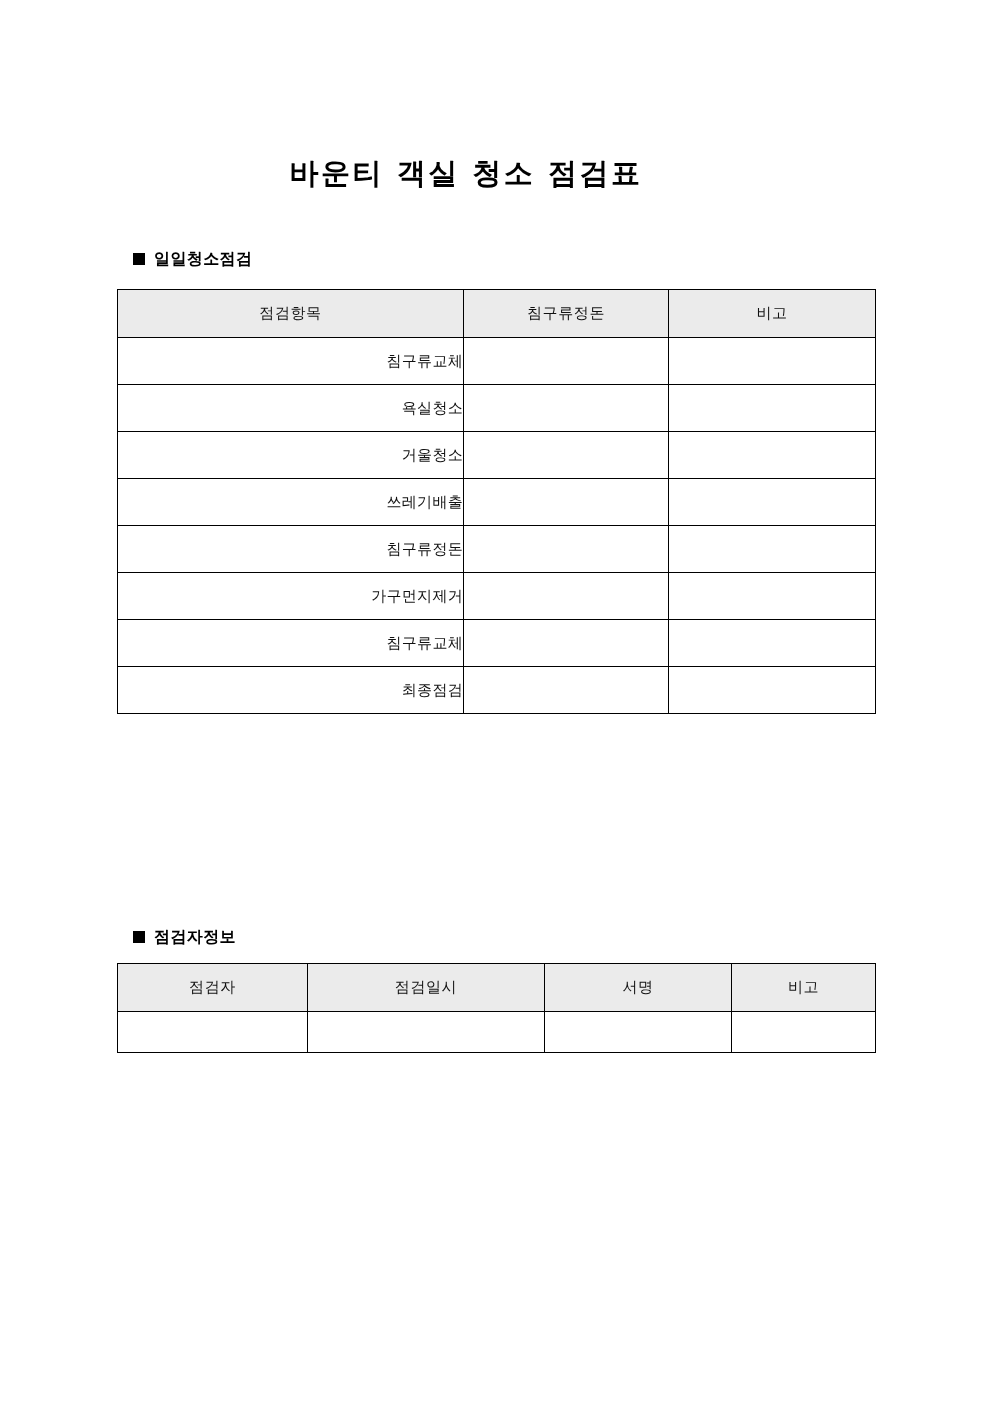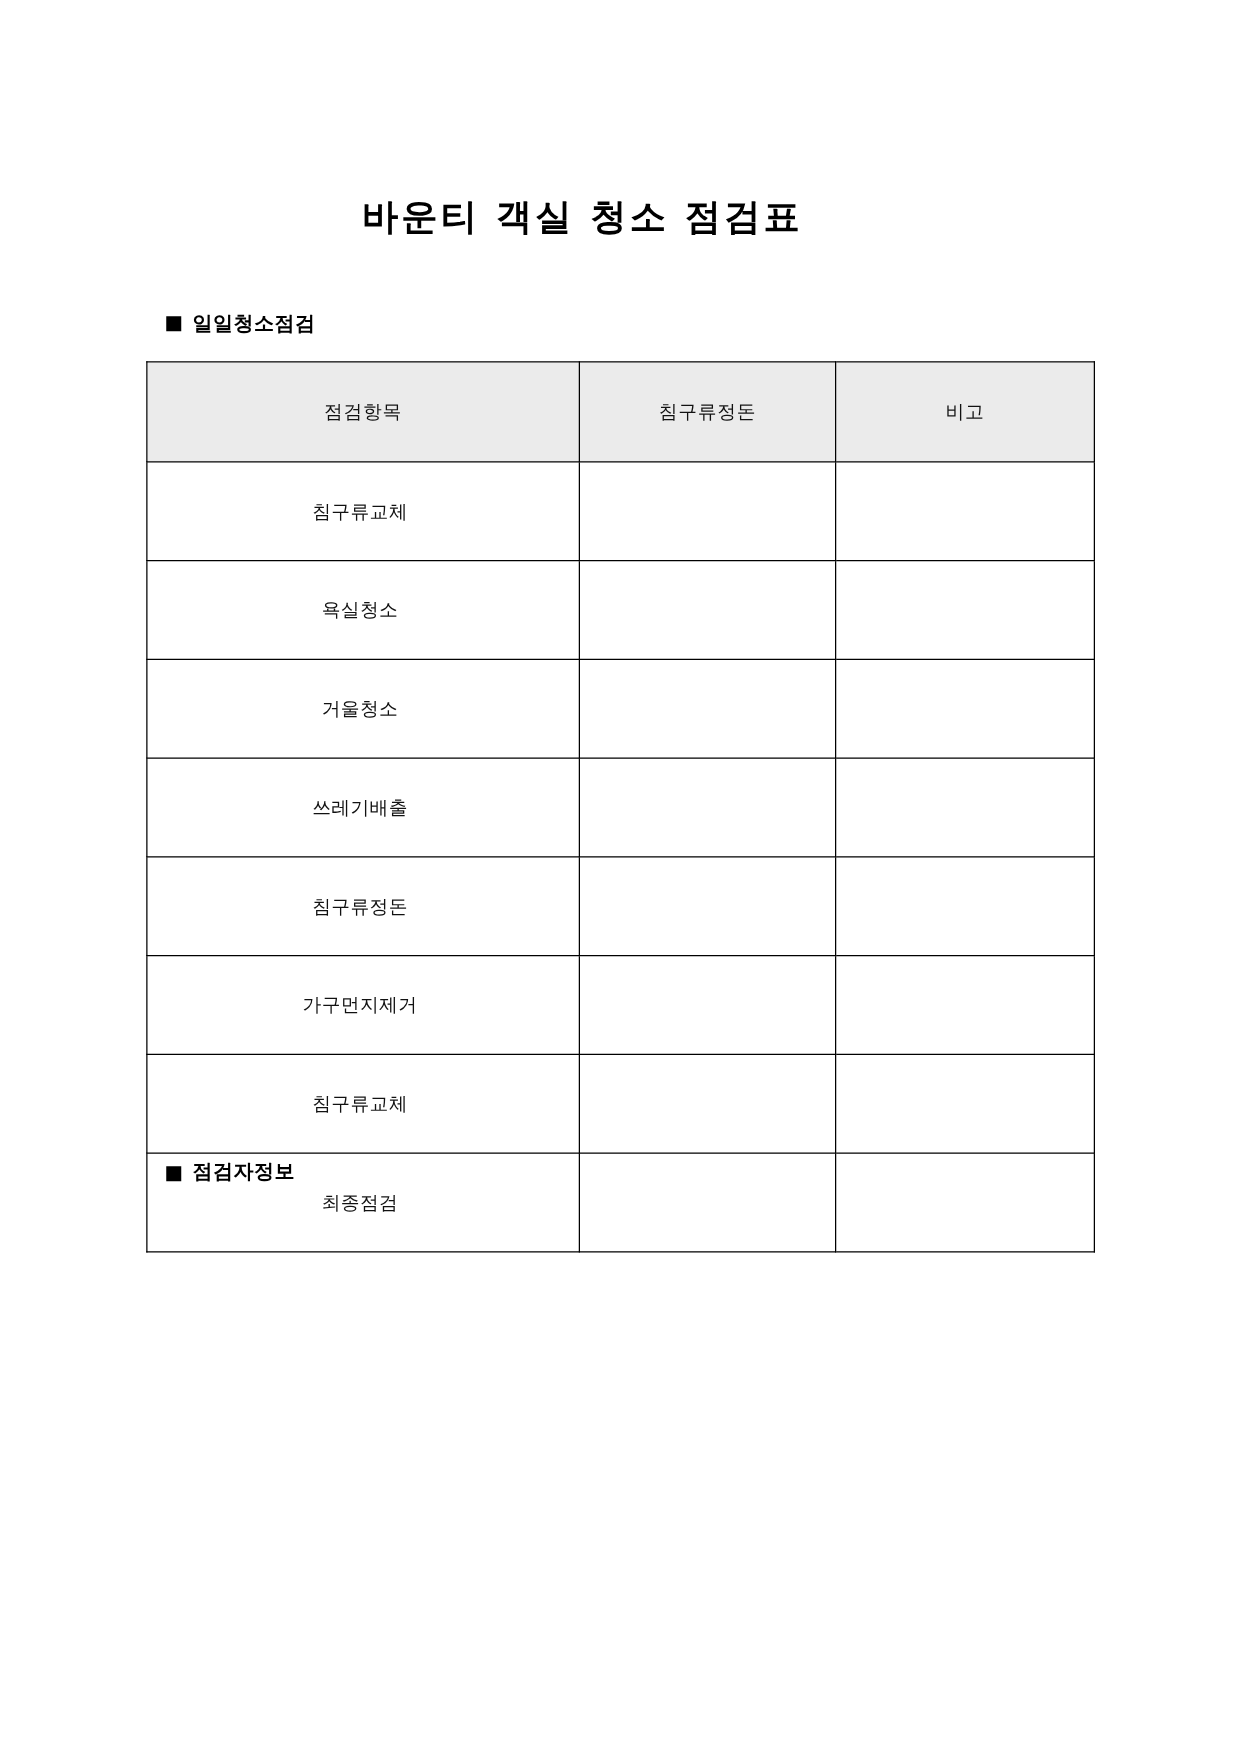--- a/index.html
+++ b/index.html
@@ -54,34 +54,34 @@
     padding-left: 16px;
   }
   .section-heading .marker {
     display: inline-block;
     width: 12px;
     height: 12px;
     background: #000000;
     flex: 0 0 auto;
   }
   #section-daily-heading { top: 251px; }
-  #section-inspector-heading { top: 929px; align-items: flex-end; }
+  #section-inspector-heading { top: 929px; }
 
   
   table.grid {
     position: absolute;
     border-collapse: collapse;
     table-layout: fixed;
     background: #ffffff;
     border: 1.6px solid #000000;
   }
   table.grid th,
   table.grid td {
     border: 1px solid #000000;
-    padding: 16px;
+    padding: 0;
     font-weight: normal;
     font-size: 15px;
     color: #111111;
     vertical-align: middle;
     overflow: hidden;
   }
   table.grid thead th {
     background: #ebebeb;
     text-align: center;
     letter-spacing: 0.6px;
@@ -89,21 +89,21 @@
 
   
   #daily-table {
     left: 117px;
     top: 289px;
     width: 758px;
   }
   #daily-table thead th { height: 47px; }
   #daily-table tbody td { height: 46px; }
   #daily-table tbody td.item-cell {
-    text-align: center;
+    text-align: right;
     padding-left: 11px;
     letter-spacing: 0.3px;
   }
   #daily-table col.c-item   { width: 346px; }
   #daily-table col.c-status { width: 205px; }
   #daily-table col.c-note   { width: 207px; }
 
   
   #inspector-table {
     left: 117px;
@@ -184,14 +184,38 @@
         <td></td>
       </tr>
     </tbody>
   </table>
 
   <div class="section-heading" id="section-inspector-heading">
     <span class="marker"></span>
     <span>점검자정보</span>
   </div>
 
+  <table class="grid" id="inspector-table">
+    <colgroup>
+      <col class="c-name">
+      <col class="c-date">
+      <col class="c-sign">
+      <col class="c-memo">
+    </colgroup>
+    <thead>
+      <tr>
+        <th>점검자</th>
+        <th>점검일시</th>
+        <th>서명</th>
+        <th>비고</th>
+      </tr>
+    </thead>
+    <tbody>
+      <tr>
+        <td></td>
+        <td></td>
+        <td></td>
+        <td></td>
+      </tr>
+    </tbody>
+  </table>
 
 </div>
 
 </body></html>

